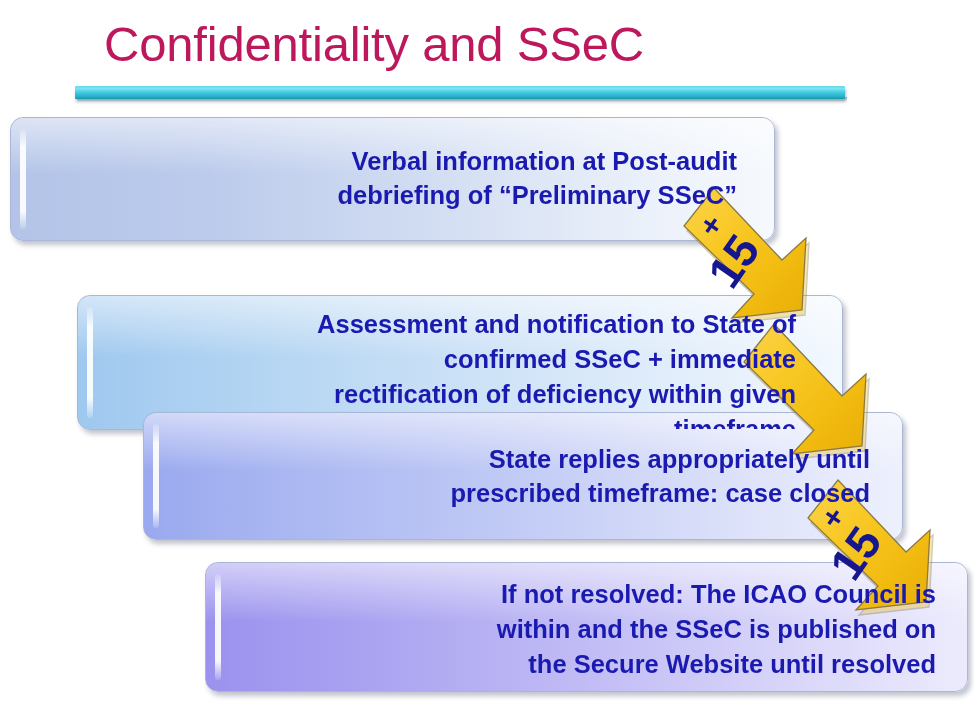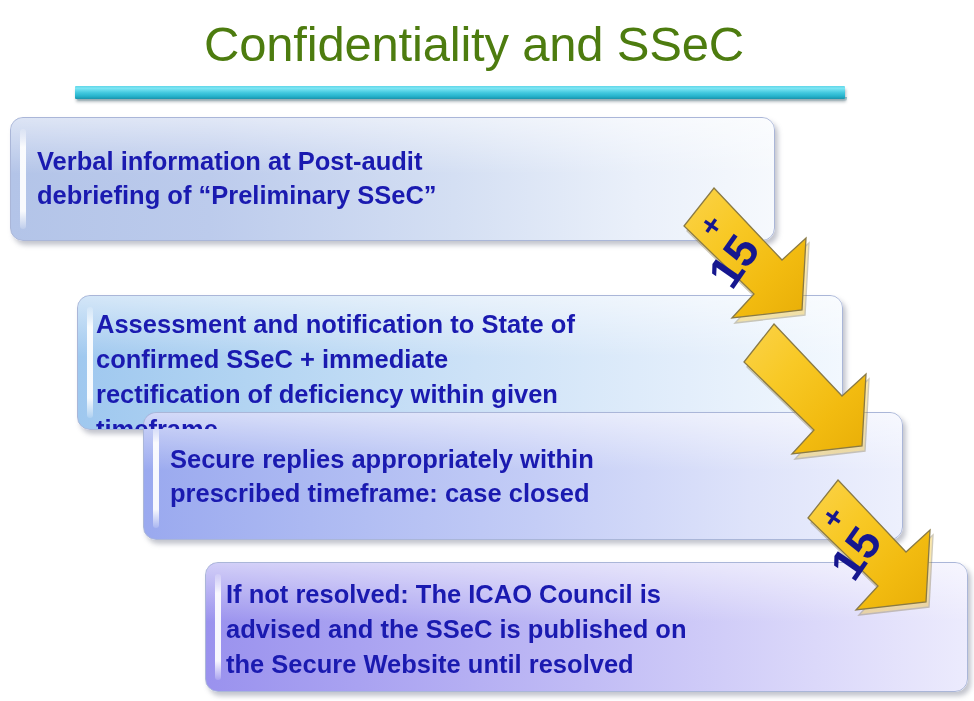--- a/index.html
+++ b/index.html
@@ -9,26 +9,25 @@
     font-family:"Liberation Sans", sans-serif;
     overflow:hidden;
     position:relative;
   }
   #slide{position:absolute;left:0;top:0;width:974px;height:701px;background:#fff;}
 
   
   .title{
     position:absolute;left:104px;top:14px;width:640px;height:62px;
     font-size:49px;line-height:60px;
-    color:#4d7c0f;
+    color:#be185d;
     font-family:"Liberation Sans", sans-serif;
     font-weight:400;
     letter-spacing:-0.2px;
     white-space:nowrap;
-    text-align:right;
   }
 
   
   .rule-wrap{position:absolute;left:75px;top:86px;width:772px;height:17px;}
   .rule{
     position:absolute;left:0;top:0;width:770px;height:13px;
     background:linear-gradient(to bottom,
         #5fd6e8 0%, #7ee6f4 18%, #42c8de 52%, #27b4cd 78%, #1a93ab 100%);
     border-radius:1px;
     box-shadow:1px 3px 3px rgba(90,110,120,.45);
@@ -40,20 +39,21 @@
   }
 
   
   .box{
     position:absolute;
     border-radius:13px;
     border:1px solid #aab6d8;
     box-shadow:3px 4px 5px rgba(110,115,135,.42);
     box-sizing:border-box;
     overflow:hidden;
+    text-align:right;
   }
   .box .gloss{
     position:absolute;left:0;top:0;right:0;height:46%;
     background:linear-gradient(to bottom, rgba(255,255,255,.55), rgba(255,255,255,0));
     pointer-events:none;
   }
   .box .edge-hi{
     position:absolute;left:9px;top:11px;width:6px;bottom:11px;
     background:linear-gradient(to bottom, rgba(255,255,255,.15),
                rgba(255,255,255,.92) 18%, rgba(255,255,255,.92) 82%, rgba(255,255,255,.15));
@@ -133,29 +133,29 @@
     <div class="edge-hi"></div>
     <div class="txt">Assessment and notification to State of
 confirmed SSeC + immediate
 rectification of deficiency within given
 timeframe</div>
   </div>
 
   <div class="box" id="box3">
     <div class="gloss"></div>
     <div class="edge-hi"></div>
-    <div class="txt">Secure replies appropriately within
+    <div class="txt">State replies appropriately until
 prescribed timeframe: case closed</div>
   </div>
 
   <div class="box" id="box4">
     <div class="gloss"></div>
     <div class="edge-hi"></div>
     <div class="txt">If not resolved: The ICAO Council is
-advised and the SSeC is published on
+within and the SSeC is published on
 the Secure Website until resolved</div>
   </div>
 
   <div class="arrow" id="arrow1">
     <svg width="150" height="136" viewBox="0 0 150 136">
       <defs>
         <linearGradient id="ag1" x1="0" y1="0" x2="1" y2="1">
           <stop offset="0%" stop-color="#fbd34a"></stop>
           <stop offset="35%" stop-color="#f8c926"></stop>
           <stop offset="70%" stop-color="#f2bb10"></stop>

